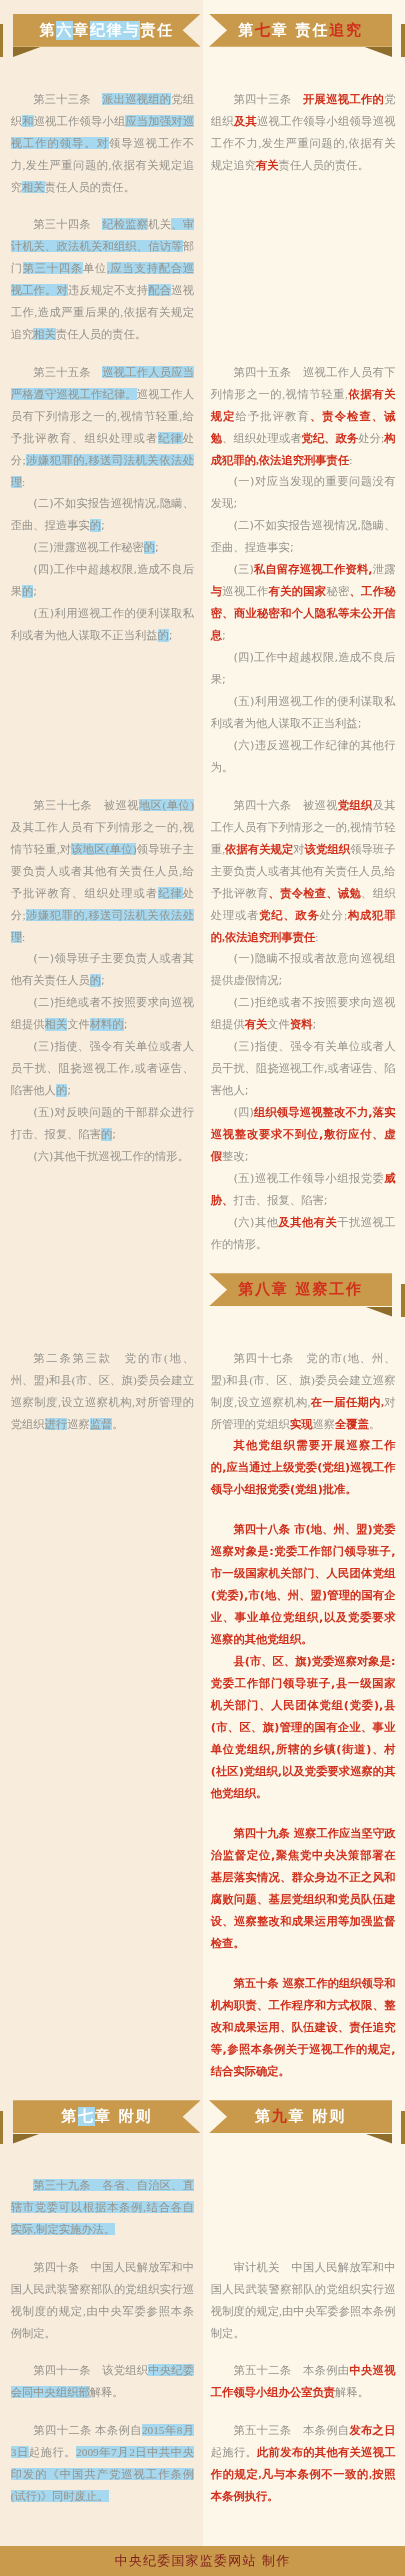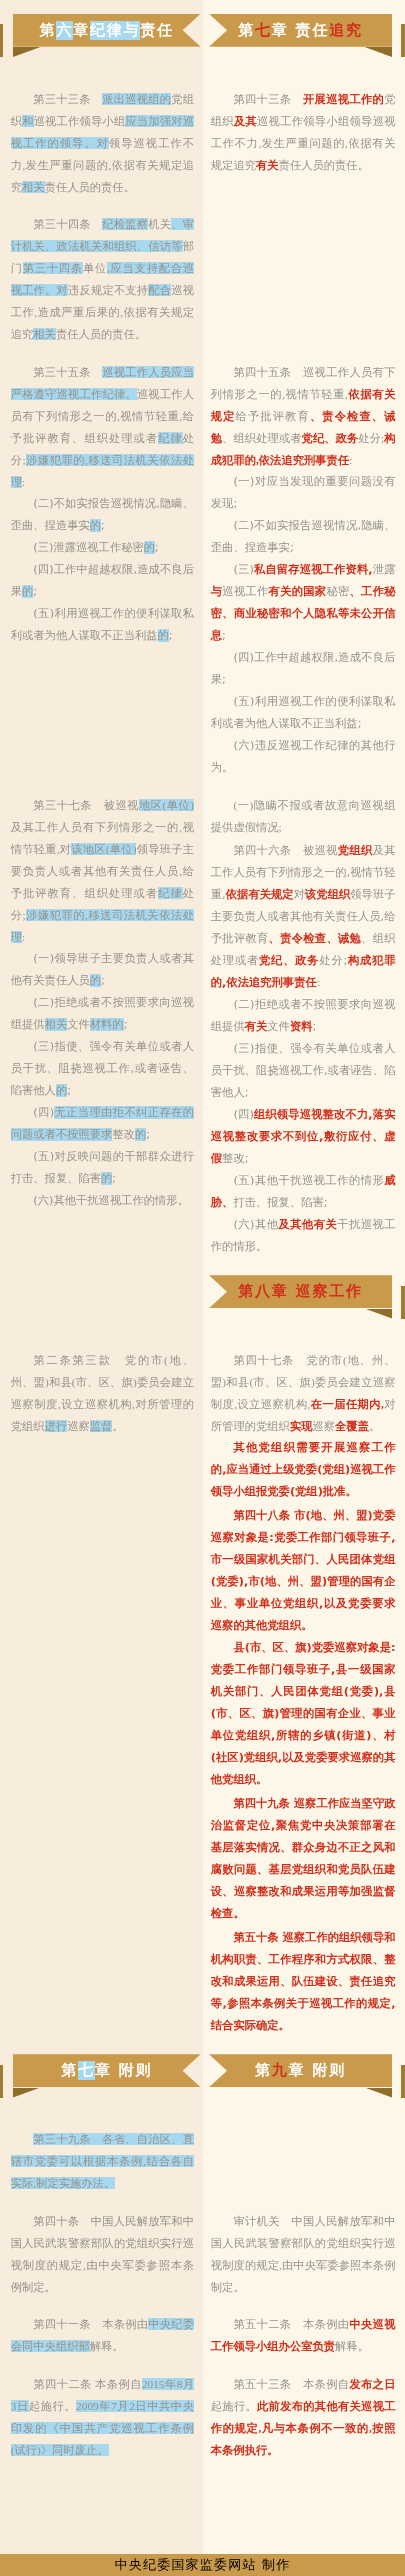--- a/index.html
+++ b/index.html
@@ -27,21 +27,21 @@
   .cell-r{width:202px;padding:0 9.5px 0 7.8px;}
   .para{
     font-size:11.3px;
     line-height:22px;
     color:#94928b;
     text-align:justify;
     text-indent:2em;
     margin:0;
     word-break:break-all;
   }
-  .para.art{margin-top:2px;}
+  .para.art{margin-top:18px;}
   .cell > .para:first-child{margin-top:0;font-family:Liberation Serif, serif;}
   .para .hl{background:#a6d9ef;}
   .para .red{color:#d0301c;font-weight:bold;}
   
   .banner-row .cell{height:60px;position:relative;}
   .banner{position:absolute;left:0;top:0;right:0;bottom:0;}
   .band{
     position:absolute;top:1.8px;height:33px;
     background:#c99a4b;
     display:flex;align-items:center;justify-content:center;
@@ -56,24 +56,24 @@
   .banner-l .tail{left:-10.7px;}
   .banner-r .tail{right:-9.5px;}
   .fold{position:absolute;top:35px;width:27.4px;height:10px;background:#8f6d2a;}
   .banner-l .fold{left:13px;clip-path:polygon(0 0,100% 0,0 100%);}
   .banner-r .fold{right:13px;clip-path:polygon(0 0,100% 0,100% 100%);}
   .band .hl{background:#a6d9ef;color:#ffffff;}
   .band .red{color:#d0301c;}
   
   .footer{
     flex:0 0 auto;
-    height:22px;
+    height:30px;
     background:#c99a4b;
     display:flex;align-items:center;justify-content:center;
-    color:#000000;font-size:13px;letter-spacing:1.2px;
+    color:#7f1d1d;font-size:13px;letter-spacing:1.2px;
   }
 </style>
 </head>
 <body>
 
 <div class="page">
   <div class="table">
       <div class="row banner-row">
         <div class="cell cell-l">
           <div class="banner banner-l">
@@ -131,31 +131,30 @@
           <div class="para item"><span>(五)利用巡视工作的便利谋取私利或者为他人谋取不正当利益;</span></div>
           <div class="para item"><span>(六)违反巡视工作纪律的其他行为。</span></div>
         </div>
       </div>
       <div class="row">
         <div class="cell cell-l">
           <div class="para art"><span>第三十七条　被巡视</span><span class="hl">地区(单位)</span><span>及其工作人员有下列情形之一的,视情节轻重,对</span><span class="hl">该地区(单位)</span><span>领导班子主要负责人或者其他有关责任人员,给予批评教育、组织处理或者</span><span class="hl">纪律</span><span>处分;</span><span class="hl">涉嫌犯罪的,移送司法机关依法处理</span><span>:</span></div>
           <div class="para item"><span>(一)领导班子主要负责人或者其他有关责任人员</span><span class="hl">的</span><span>;</span></div>
           <div class="para item"><span>(二)拒绝或者不按照要求向巡视组提供</span><span class="hl">相关</span><span>文件</span><span class="hl">材料的</span><span>;</span></div>
           <div class="para item"><span>(三)指使、强令有关单位或者人员干扰、阻挠巡视工作,或者诬告、陷害他人</span><span class="hl">的</span><span>;</span></div>
-          <div class="para item"><span>(四)</span><span class="hl">无正当理由拒不纠正存在的问题或者不按照要求</span><span>整改</span><span class="hl">的</span><span>;</span></div>
           <div class="para item"><span>(五)对反映问题的干部群众进行打击、报复、陷害</span><span class="hl">的</span><span>;</span></div>
           <div class="para item"><span>(六)其他干扰巡视工作的情形。</span></div>
         </div>
         <div class="cell cell-r">
+          <div class="para art"><span>第四十六条　被巡视</span><span class="red">党组织</span><span>及其工作人员有下列情形之一的,视情节轻重,</span><span class="red">依据有关规定</span><span>对</span><span class="red">该党组织</span><span>领导班子主要负责人或者其他有关责任人员,给予批评教育</span><span class="red">、责令检查、诫勉</span><span>、组织处理或者</span><span class="red">党纪、政务</span><span>处分;</span><span class="red">构成犯罪的,依法追究刑事责任</span><span>:</span></div>
           <div class="para item"><span>(一)隐瞒不报或者故意向巡视组提供虚假情况;</span></div>
-          <div class="para art"><span>第四十六条　被巡视</span><span class="red">党组织</span><span>及其工作人员有下列情形之一的,视情节轻重,</span><span class="red">依据有关规定</span><span>对</span><span class="red">该党组织</span><span>领导班子主要负责人或者其他有关责任人员,给予批评教育</span><span class="red">、责令检查、诫勉</span><span>、组织处理或者</span><span class="red">党纪、政务</span><span>处分;</span><span class="red">构成犯罪的,依法追究刑事责任</span><span>:</span></div>
           <div class="para item"><span>(二)拒绝或者不按照要求向巡视组提供</span><span class="red">有关</span><span>文件</span><span class="red">资料</span><span>;</span></div>
           <div class="para item"><span>(三)指使、强令有关单位或者人员干扰、阻挠巡视工作,或者诬告、陷害他人;</span></div>
           <div class="para item"><span>(四)</span><span class="red">组织领导巡视整改不力,落实巡视整改要求不到位,敷衍应付、虚假</span><span>整改;</span></div>
-          <div class="para item"><span>(五)其他干扰巡视工作的情形</span><span class="red">威胁、</span><span>打击、报复、陷害;</span></div>
+          <div class="para item"><span>(五)巡视工作领导小组报党委</span><span class="red">威胁、</span><span>打击、报复、陷害;</span></div>
           <div class="para item"><span>(六)其他</span><span class="red">及其他有关</span><span>干扰巡视工作的情形。</span></div>
         </div>
       </div>
       <div class="row banner-row">
         <div class="cell cell-l"></div>
         <div class="cell cell-r">
           <div class="banner banner-r">
             <div class="tail"></div>
             <div class="fold"></div>
             <div class="band">
@@ -210,21 +209,21 @@
       <div class="row">
         <div class="cell cell-l">
           <div class="para art"><span>第四十条　中国人民解放军和中国人民武装警察部队的党组织实行巡视制度的规定,由中央军委参照本条例制定。</span></div>
         </div>
         <div class="cell cell-r">
           <div class="para art"><span>审计机关　中国人民解放军和中国人民武装警察部队的党组织实行巡视制度的规定,由中央军委参照本条例制定。</span></div>
         </div>
       </div>
       <div class="row">
         <div class="cell cell-l">
-          <div class="para art"><span>第四十一条　本条例由</span><span class="hl">中央纪委会同中央组织部</span><span>解释。</span></div>
+          <div class="para art"><span>第四十一条　该党组织</span><span class="hl">中央纪委会同中央组织部</span><span>解释。</span></div>
         </div>
         <div class="cell cell-r">
           <div class="para art"><span>第五十二条　本条例由</span><span class="red">中央巡视工作领导小组办公室负责</span><span>解释。</span></div>
         </div>
       </div>
       <div class="row">
         <div class="cell cell-l">
           <div class="para art"><span>第四十二条 本条例自</span><span class="hl">2015年8月3日</span><span>起施行。</span><span class="hl">2009年7月2日中共中央印发的《中国共产党巡视工作条例(试行)》同时废止。</span></div>
         </div>
         <div class="cell cell-r">

